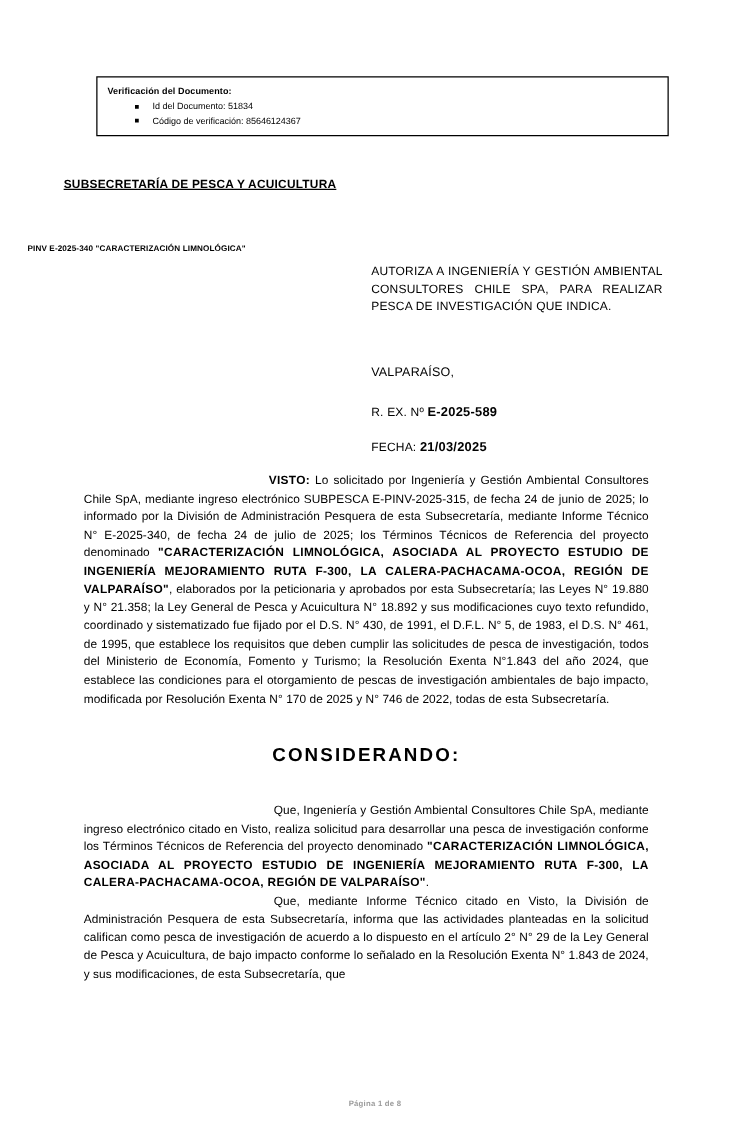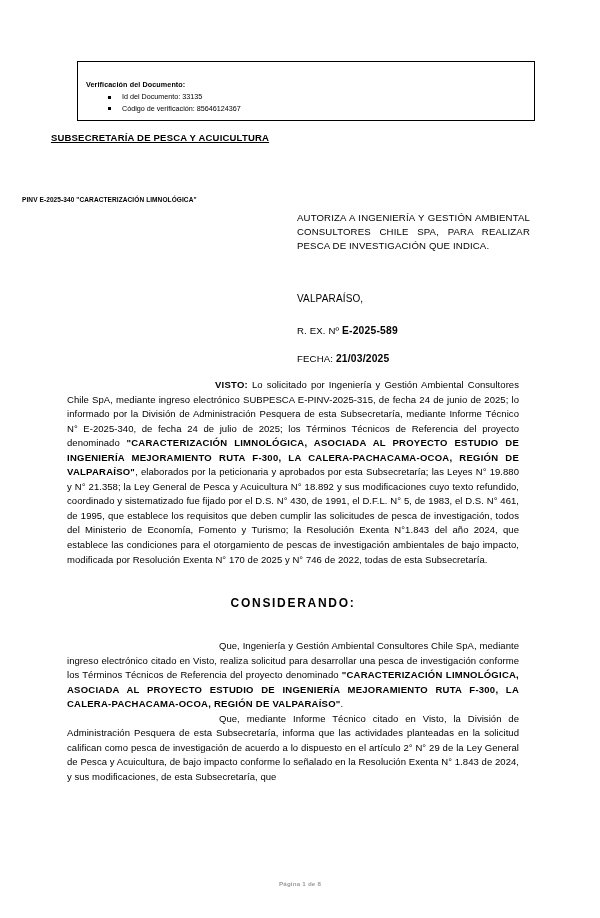--- a/index.html
+++ b/index.html
@@ -17,21 +17,21 @@
   }
 
   
   #verif-box {
     position: absolute;
     left: 77px;
     top: 61px;
     width: 458px;
     box-sizing: border-box;
     border: 1.5px solid #000;
-    padding: 17px 6px 6px 8px;
+    padding: 5px 6px 6px 8px;
   }
   #verif-title {
     font-size: 7.2px;
     font-weight: bold;
     letter-spacing: .1px;
     line-height: 11px;
     margin: 0 0 1px 0;
   }
   #verif-list {
     list-style: none;
@@ -62,21 +62,21 @@
     top: 131px;
     width: 228px;
     text-align: center;
   }
   #org-line1, #org-line2 {
     font-size: 11.5px;
     line-height: 14px;
     letter-spacing: .1px;
   }
   #subsec {
-    margin-top: 1px;
+    margin-top: 11px;
     font-size: 9.5px;
     font-weight: bold;
     line-height: 12.5px;
     text-decoration: underline;
     letter-spacing: .2px;
   }
   #pinv-ref {
     position: absolute;
     left: 22px;
     top: 196px;
@@ -145,21 +145,21 @@
   }
   .para .lead-c {
     display: inline-block;
     width: 152px;
   }
   .para b {
     letter-spacing: .25px;
   }
   .considerando {
     text-align: center;
-    font-size: 12px;
+    font-size: 15px;
     font-weight: bold;
     letter-spacing: 1.7px;
     margin: 4px;
   }
   #cons-wrap { margin-top: 29px; }
   #para-c1 { margin-top: 29px; }
   #para-c2 { margin-top: 0px; }
 
   
   #page-footer {
@@ -173,21 +173,21 @@
     color: #9a9a9a;
     letter-spacing: .2px;
   }
 </style>
 </head>
 <body>
 
 <div id="verif-box">
   <div id="verif-title">Verificación del Documento:</div>
   <ul id="verif-list">
-    <li>Id del Documento: 33135</li>
+    <li>Id del Documento: 51834</li>
     <li>Código de verificación: 85646124367</li>
   </ul>
 </div>
 
 <div id="org-block">
   <div id="subsec">SUBSECRETARÍA DE PESCA Y ACUICULTURA</div>
 </div>
 <div id="pinv-ref">PINV E-2025-340 "CARACTERIZACIÓN LIMNOLÓGICA"</div>
 
 <div id="autoriza">AUTORIZA A INGENIERÍA Y GESTIÓN AMBIENTAL CONSULTORES CHILE SPA, PARA REALIZAR PESCA DE INVESTIGACIÓN QUE INDICA.</div>

